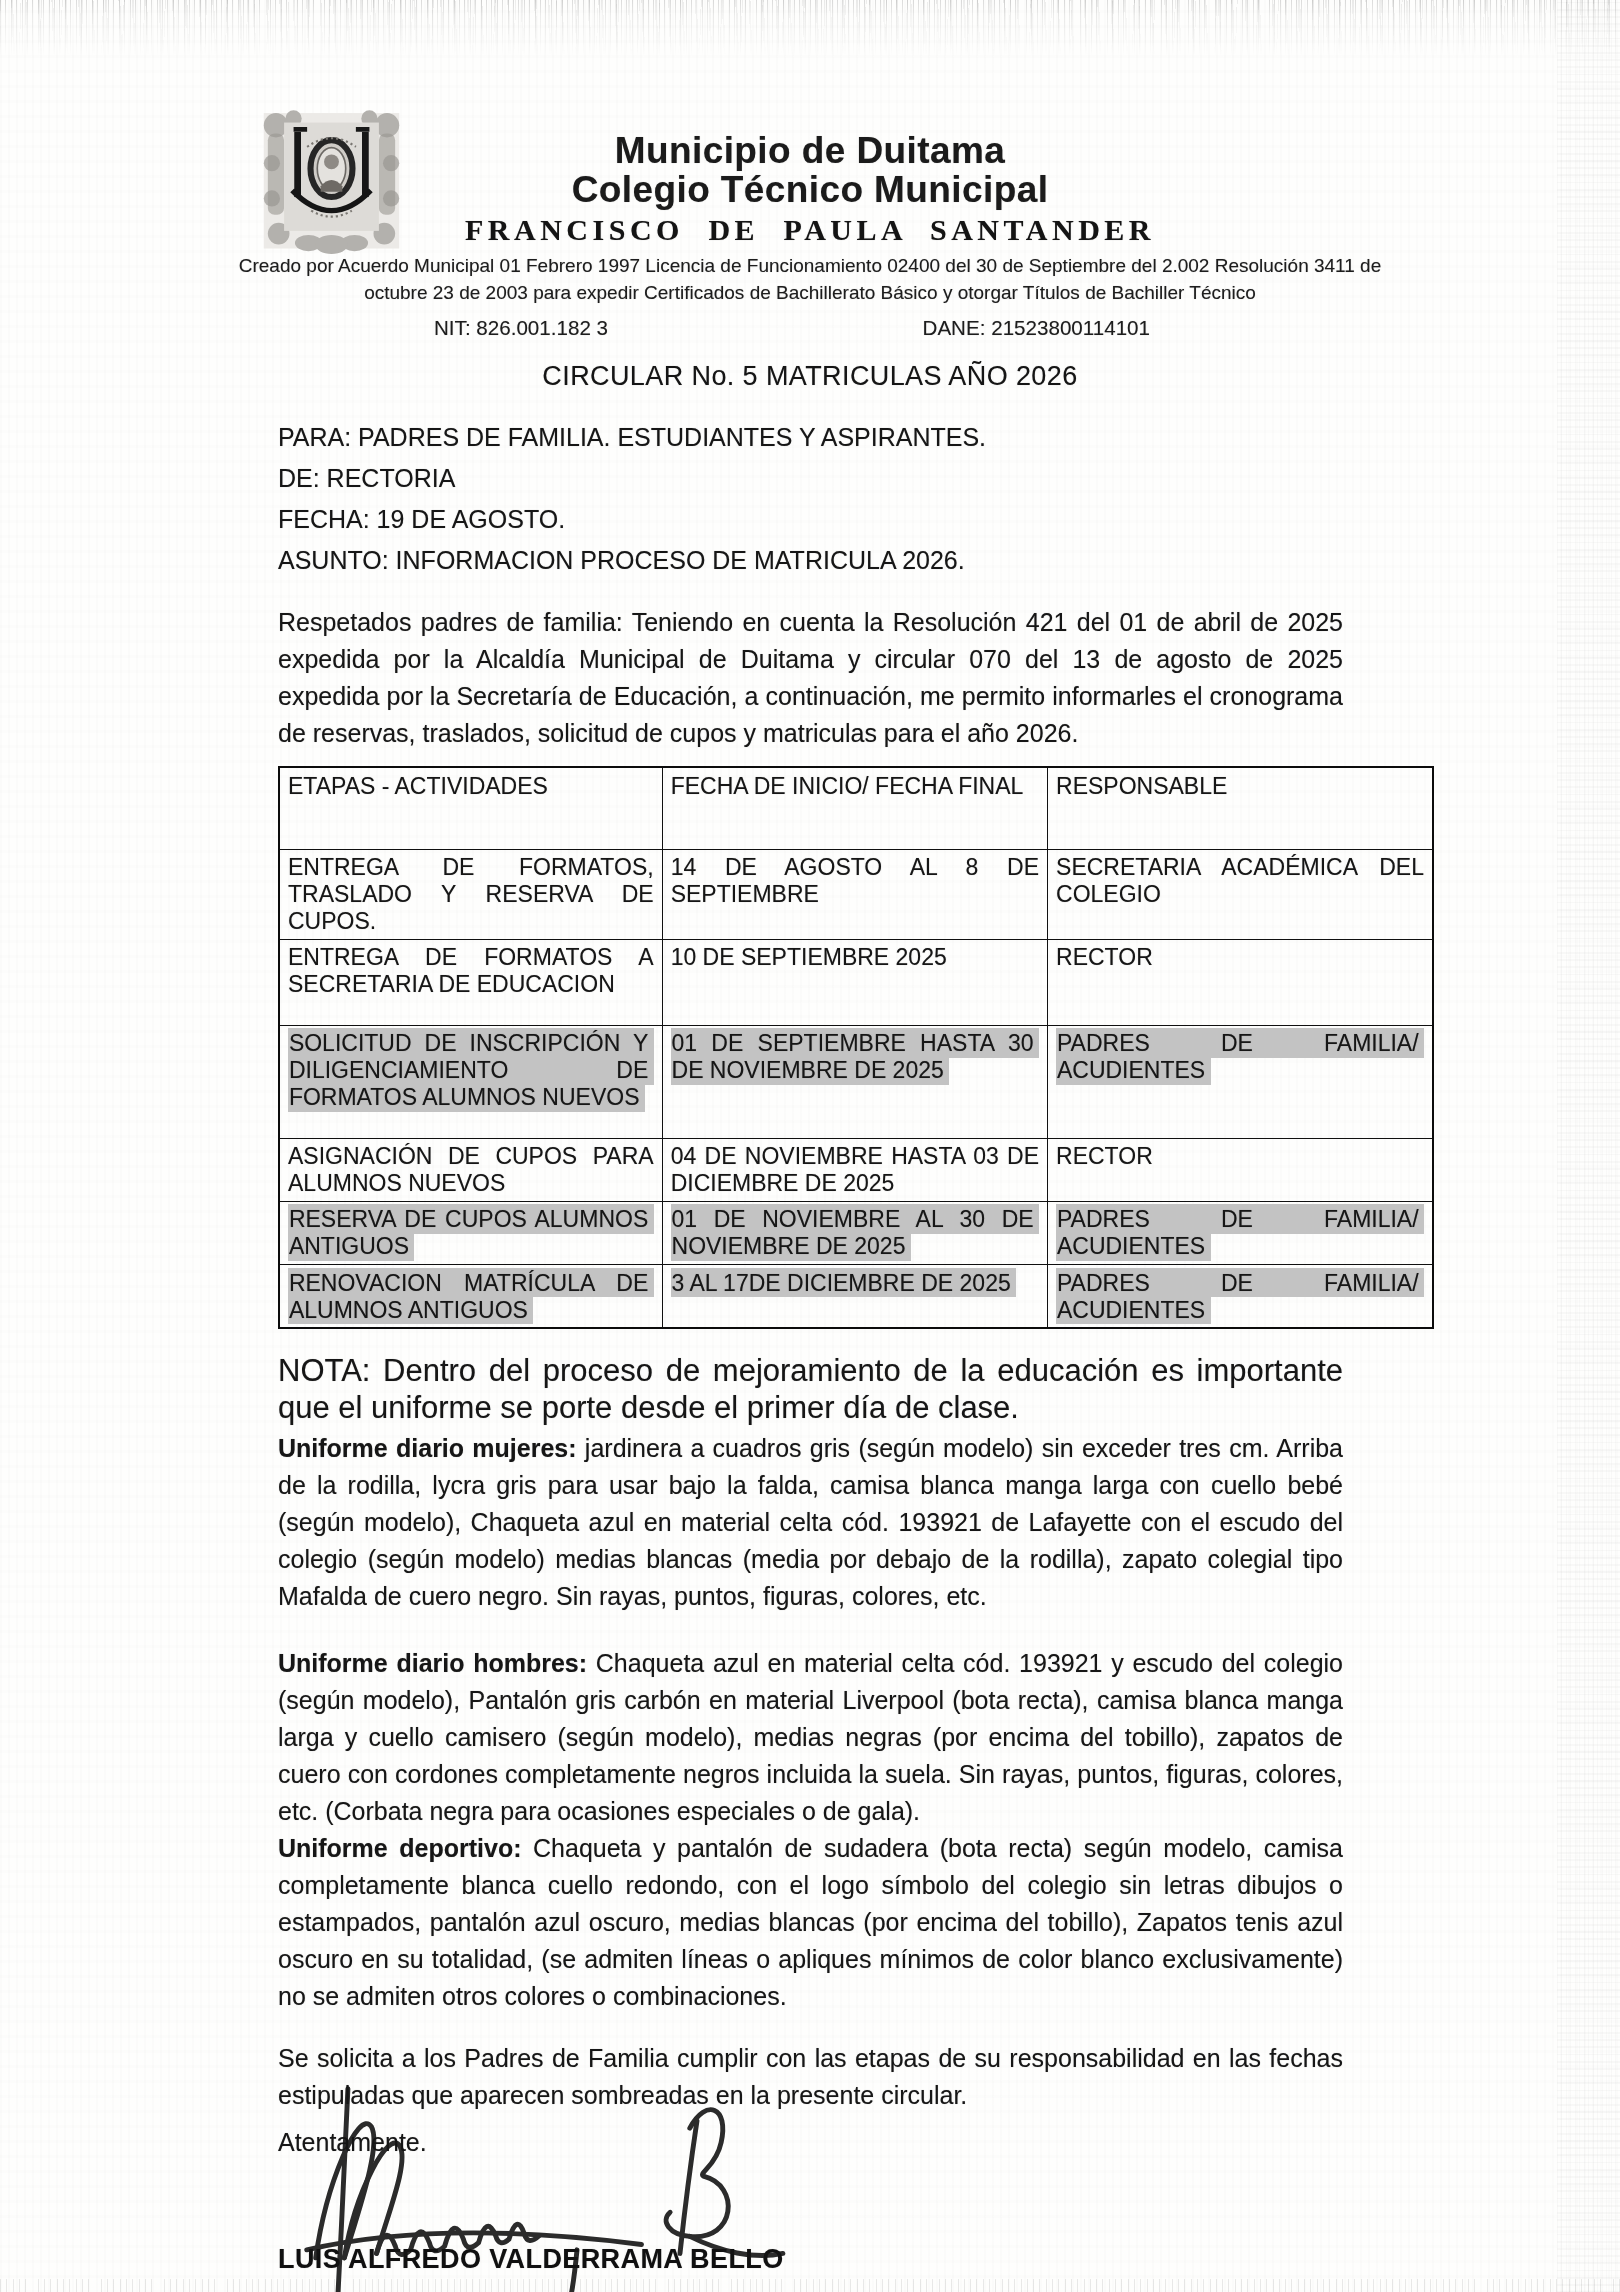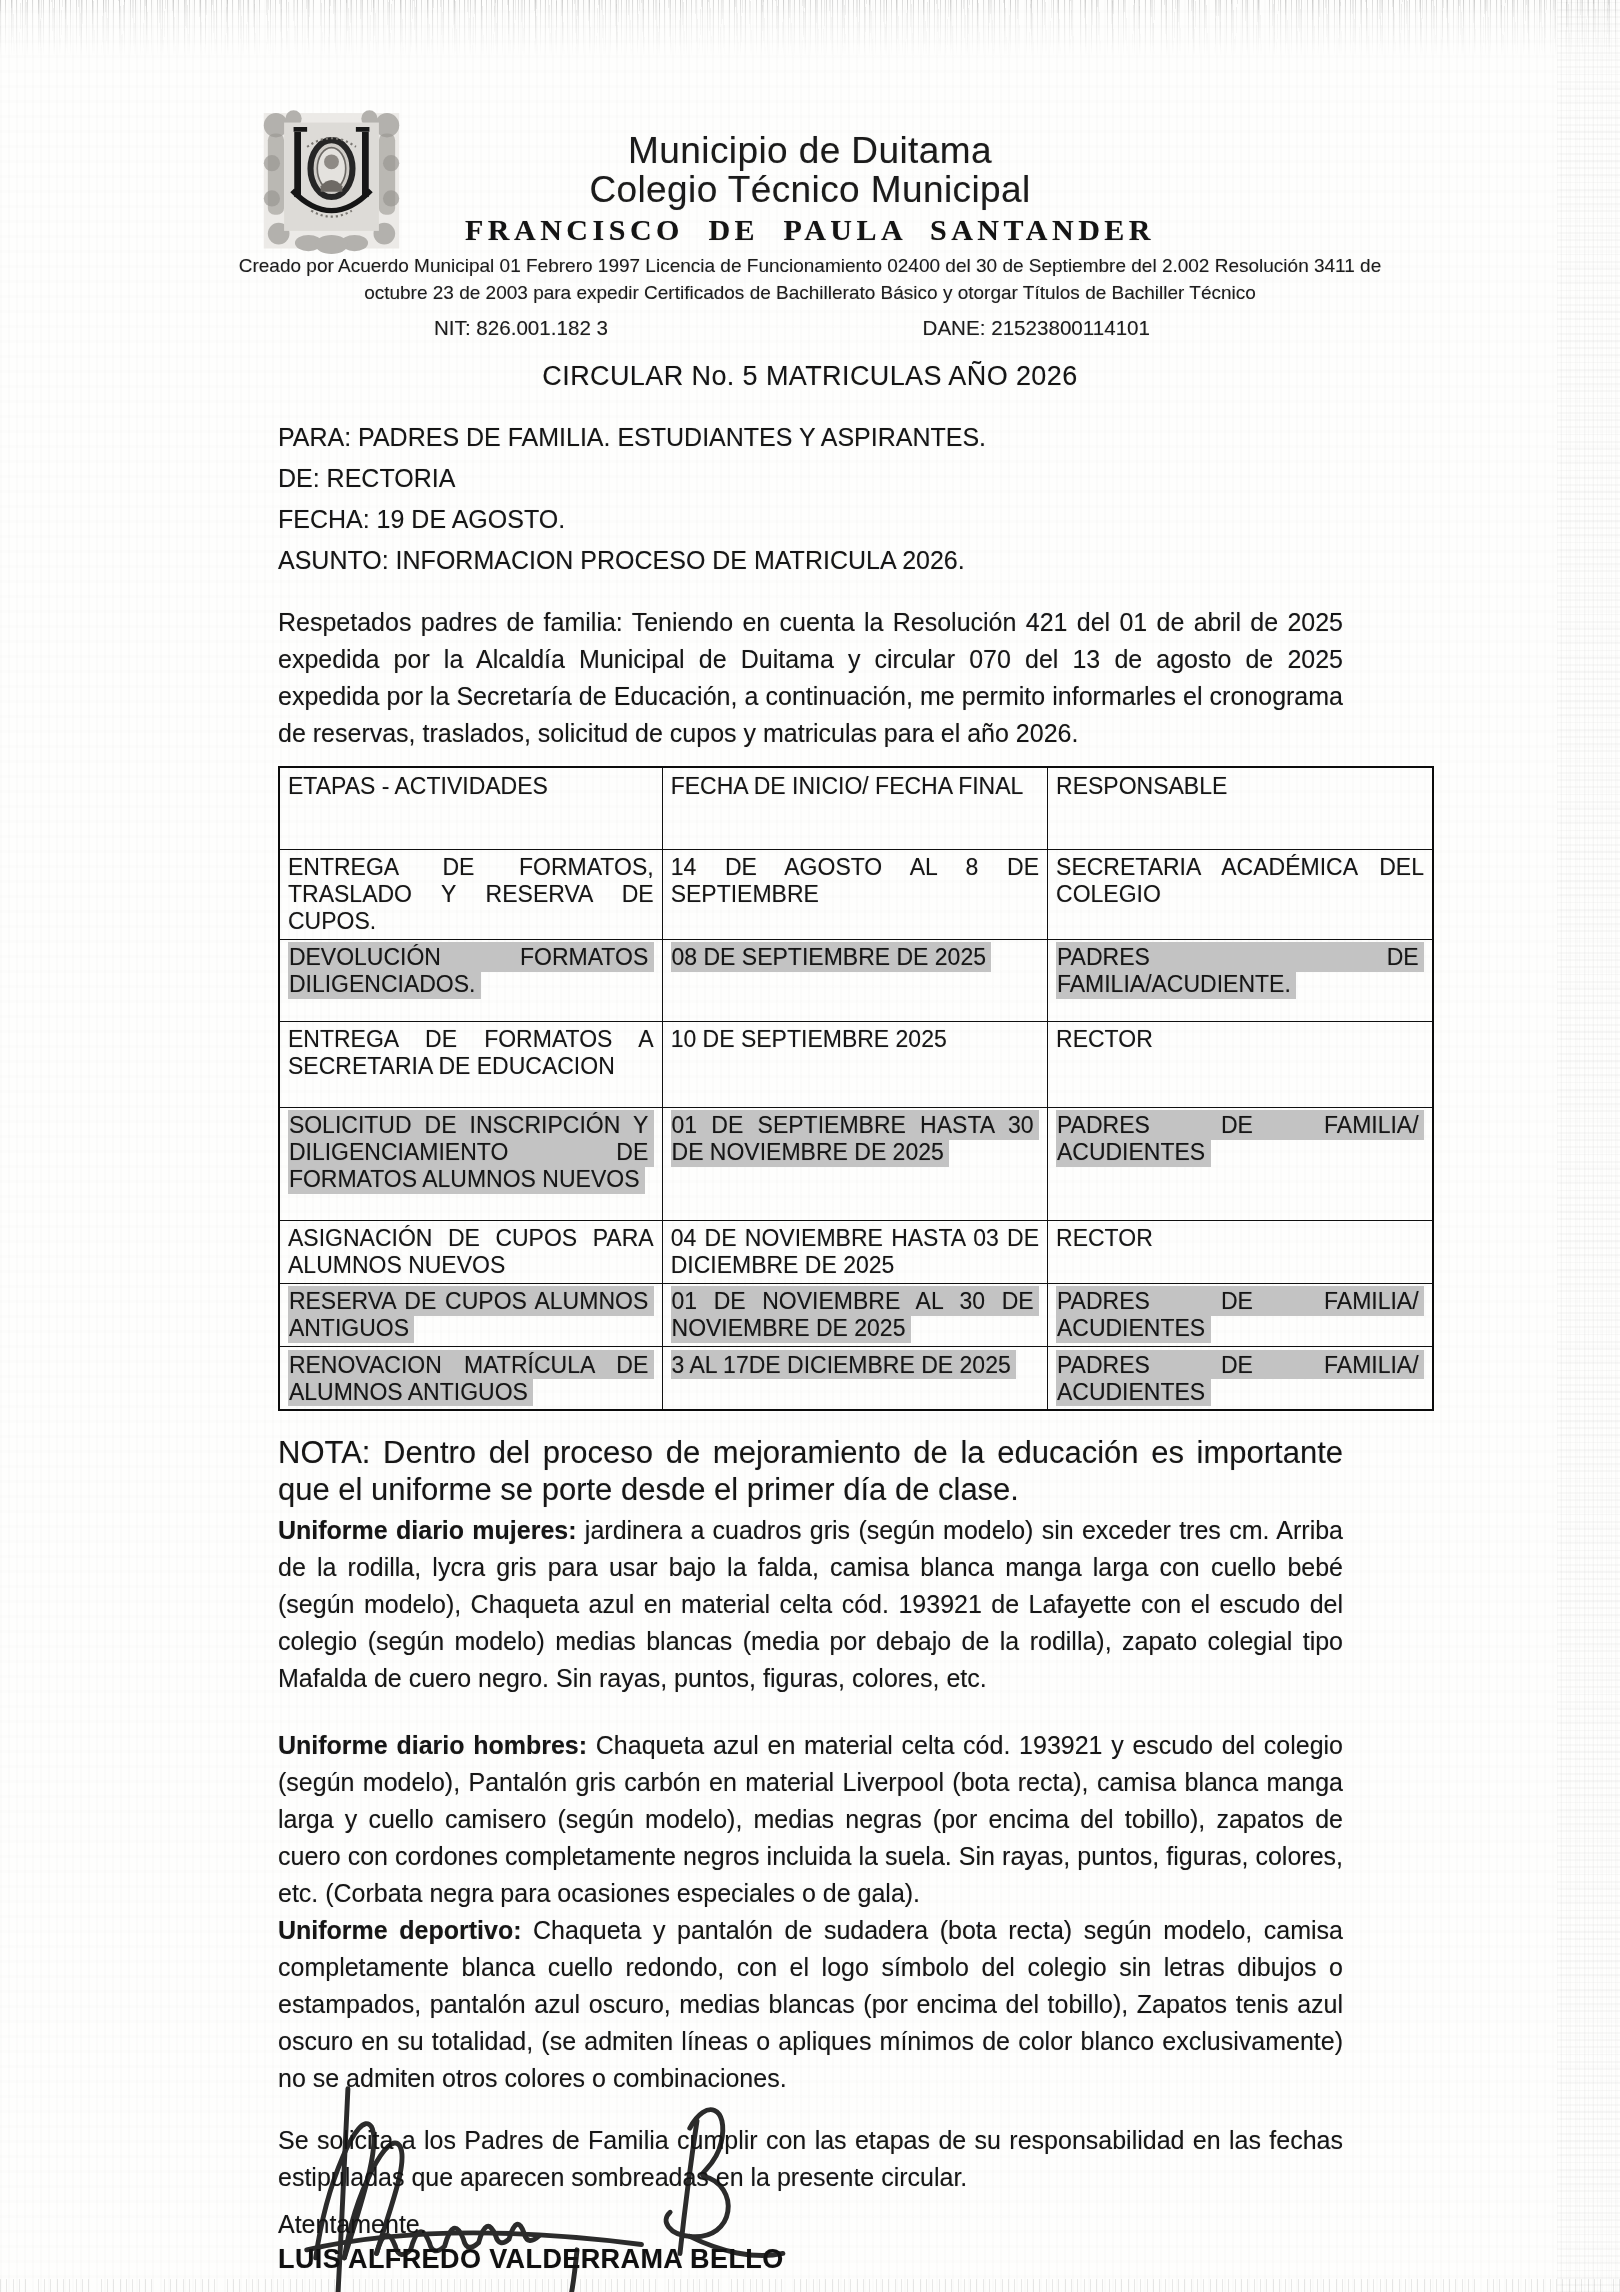--- a/index.html
+++ b/index.html
@@ -38,21 +38,21 @@
     opacity:.45;
   }
   .doc{
     position:absolute;inset:0;
     text-shadow:0 0 0.9px rgba(20,20,20,.35);
   }
   
   .crest{position:absolute;left:257px;top:109px;width:149px;height:149px;filter:blur(0.4px);}
   .hdr{ text-align:center; padding-top:131px; }
   .hdr-line1,.hdr-line2{
-    font-size:37px;font-weight:normal;letter-spacing:0.4px;line-height:39px;color:#1b1b1b;
+    font-size:37px;font-weight:bold;letter-spacing:0.4px;line-height:39px;color:#1b1b1b;
   }
   .hdr-line3{
     margin-top:4.5px;
     font-family:"Liberation Serif",serif;font-weight:bold;font-size:30px;
     letter-spacing:4.5px;word-spacing:12.5px;color:#141414;line-height:32px;
   }
   .hdr-sub{
     margin:6.3px auto 0;max-width:1173px;
     font-size:19px;line-height:27px;color:#1d1d1d;text-align:center;
   }
@@ -185,25 +185,20 @@
         <th>FECHA DE INICIO/ FECHA FINAL</th>
         <th>RESPONSABLE</th>
       </tr>
     </thead>
     <tbody>
       <tr data-row="0">
         <td><span class="ct">ENTREGA DE FORMATOS, TRASLADO Y RESERVA DE CUPOS.</span></td>
         <td><span class="ct">14 DE AGOSTO AL 8 DE SEPTIEMBRE</span></td>
         <td><span class="ct">SECRETARIA ACADÉMICA DEL COLEGIO</span></td>
       </tr>
-      <tr data-row="1" class="shaded">
-        <td><span class="ct">DEVOLUCIÓN FORMATOS DILIGENCIADOS.</span></td>
-        <td><span class="ct">08 DE SEPTIEMBRE DE 2025</span></td>
-        <td><span class="ct">PADRES DE FAMILIA/ACUDIENTE.</span></td>
-      </tr>
       <tr data-row="2">
         <td><span class="ct">ENTREGA DE FORMATOS A SECRETARIA DE EDUCACION</span></td>
         <td><span class="ct">10 DE SEPTIEMBRE 2025</span></td>
         <td><span class="ct">RECTOR</span></td>
       </tr>
       <tr data-row="3" class="shaded">
         <td><span class="ct">SOLICITUD DE INSCRIPCIÓN Y DILIGENCIAMIENTO DE FORMATOS ALUMNOS NUEVOS</span></td>
         <td><span class="ct">01 DE SEPTIEMBRE HASTA 30 DE NOVIEMBRE DE 2025</span></td>
         <td><span class="ct">PADRES DE FAMILIA/ ACUDIENTES</span></td>
       </tr>

